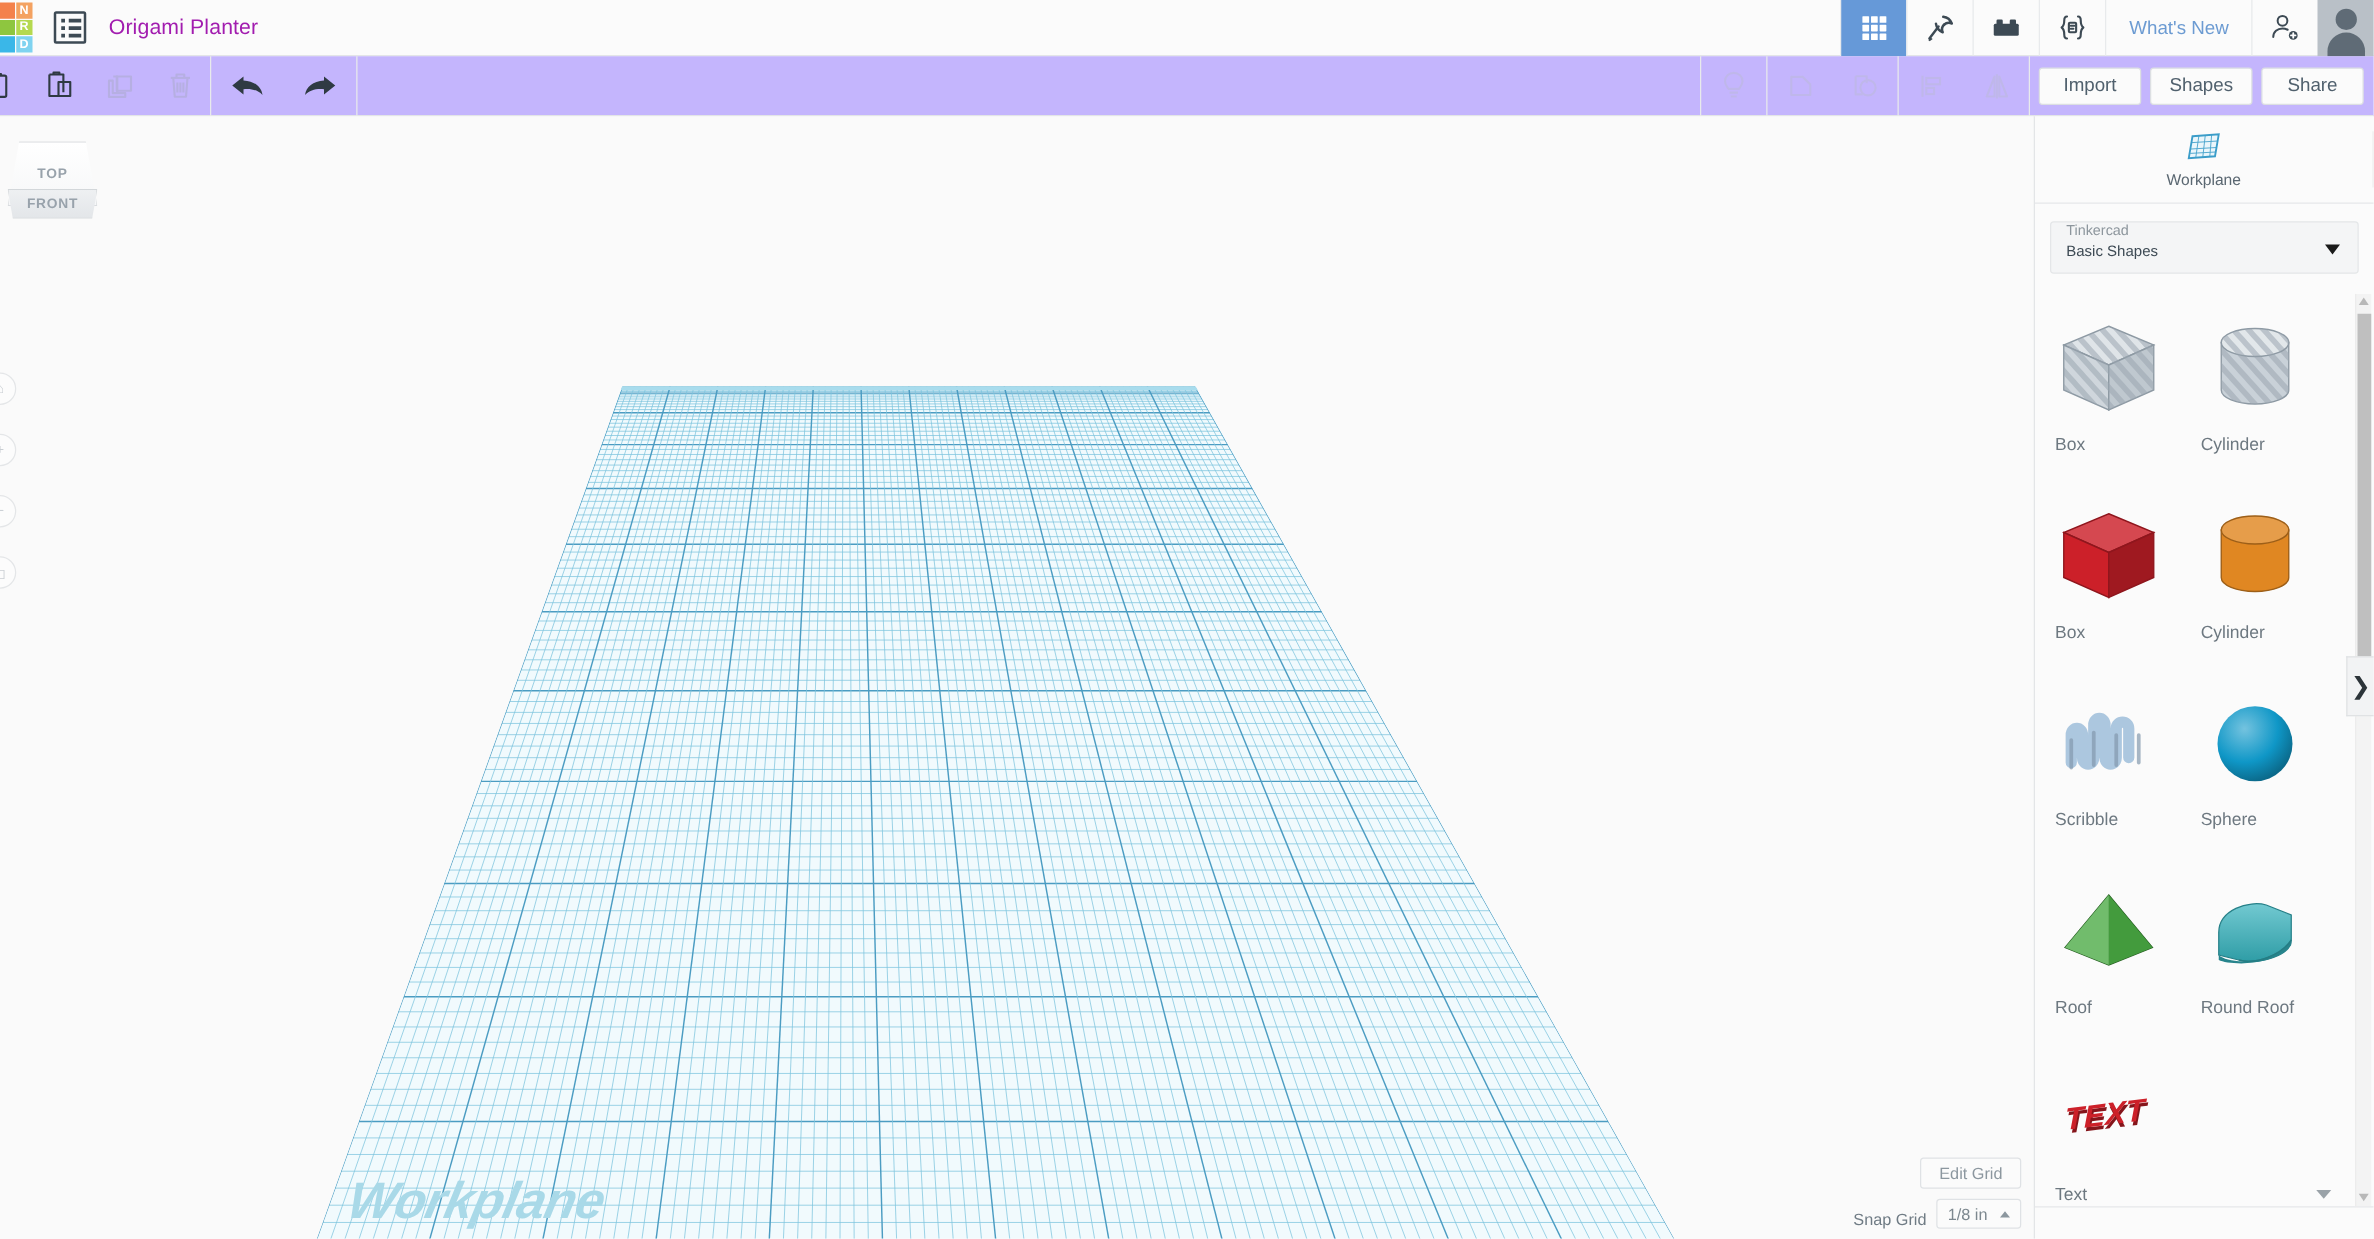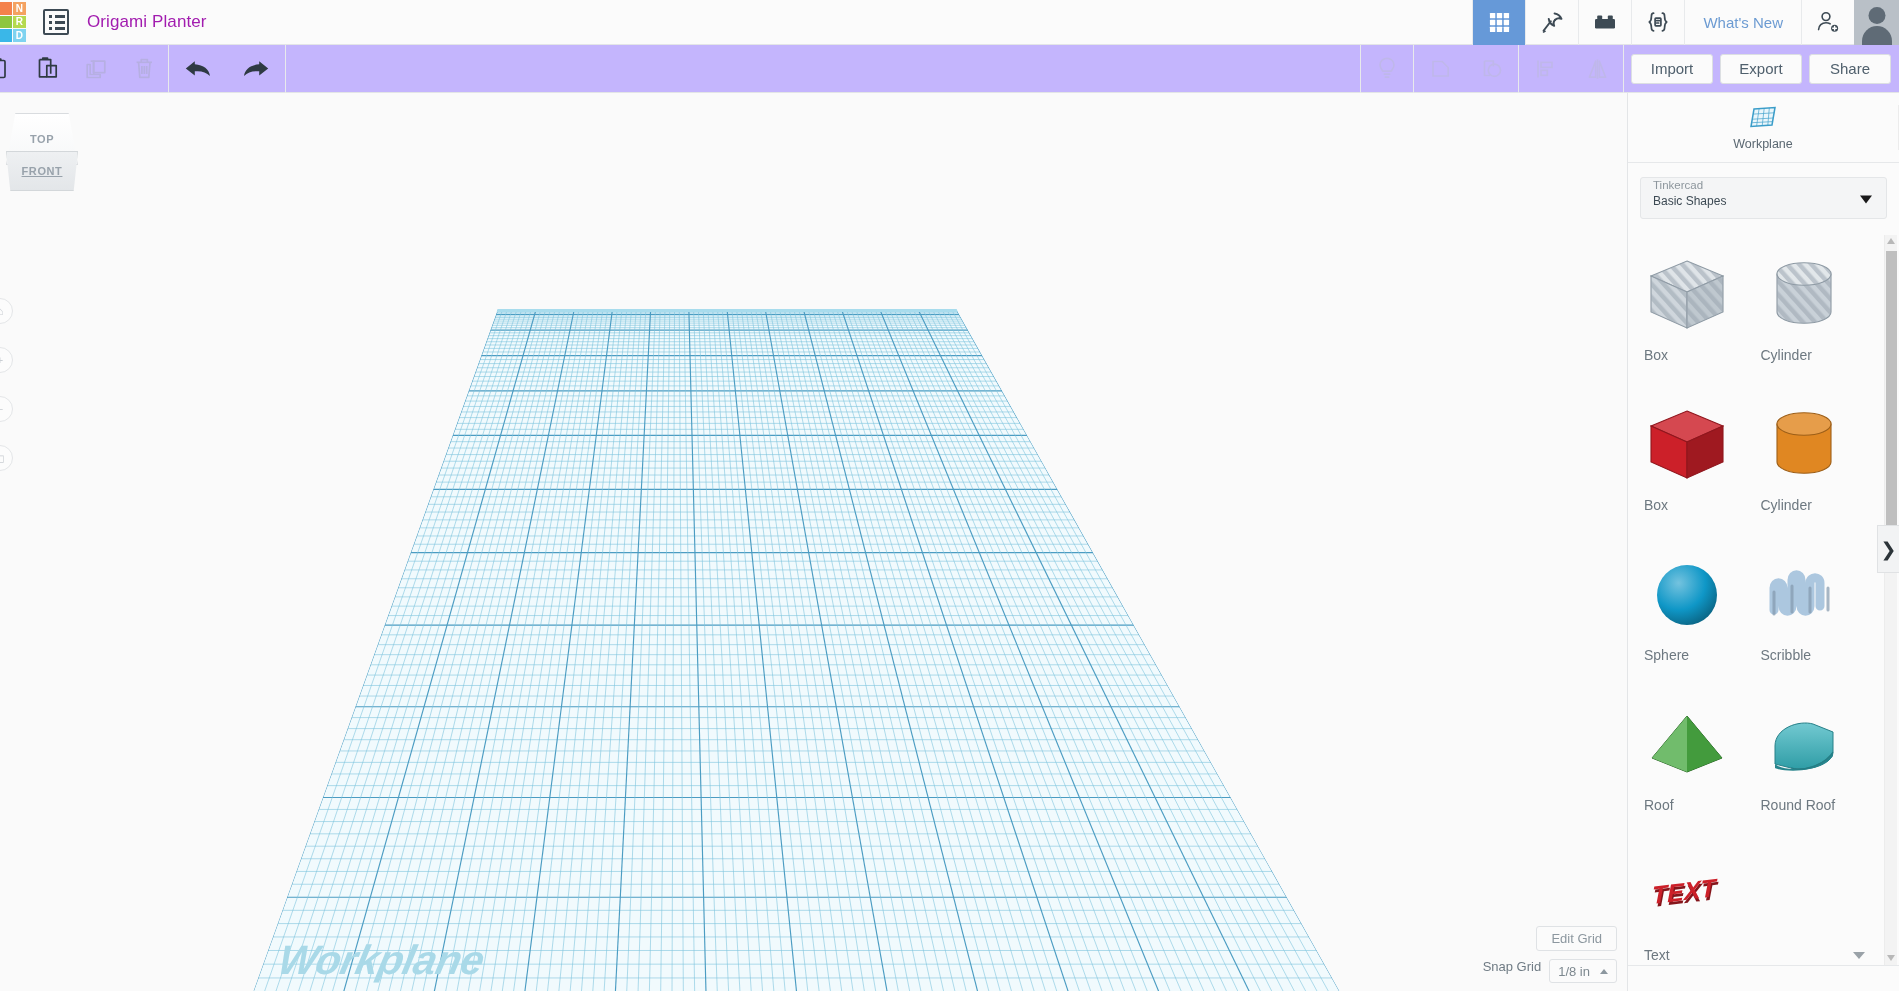--- a/index.html
+++ b/index.html
@@ -100,38 +100,38 @@
   .viewcube { position:absolute; left:6px; top:20px; width:72px; height:78px; }
   .vc-top {
     position:absolute; left:0; top:0; width:72px; height:52px;
     background:linear-gradient(#ffffff,#f6f7f8);
     border:1px solid #d9dcdf;
     clip-path: polygon(13% 0%, 87% 0%, 100% 100%, 0% 100%);
     display:flex; align-items:center; justify-content:center;
     font-size:11px; font-weight:bold; color:#98a2ab; letter-spacing:.6px;
   }
   .vc-front {
-    position:absolute; left:0; top:38px; width:72px; height:40px;
+    position:absolute; left:0; top:38px; width:72px; height:24px;
     background:linear-gradient(#eef0f2,#e3e6e9);
     border:1px solid #d3d7da;
     clip-path: polygon(0% 0%, 100% 0%, 94% 100%, 6% 100%);
     display:flex; align-items:center; justify-content:center;
-    font-size:11px; font-weight:bold; color:#98a2ab; letter-spacing:.6px;text-decoration:underline;
+    font-size:11px; font-weight:bold; color:#98a2ab; letter-spacing:.6px;
   }
   .nav-btns { position:absolute; left:-13px; top:205px; }
   .nav-btn { width:26px; height:26px; border:1px solid #e4e6e8; border-radius:50%;
     background:#fcfcfc; margin-bottom:23px; display:flex; align-items:center;
     justify-content:center; color:#c9ced3; font-size:11px; }
 
   
   .grid-ctrls { position:absolute; right:10px; bottom:8px; text-align:right; }
   .edit-grid { display:inline-flex; align-items:center; justify-content:center;
     height:25px; padding:0 14px; border:1px solid #dfe2e5; border-radius:3px;
     background:#fbfbfb; font-size:13px; color:#8c979f; cursor:pointer; }
-  .snap-row { display:flex; align-items:flex-start; justify-content:flex-end;
+  .snap-row { display:flex; align-items:flex-end; justify-content:flex-end;
     margin-top:8px; gap:8px; }
   .snap-label { font-size:13px; color:#6f7b84; }
   .snap-select { display:flex; align-items:center; gap:10px;
     height:24px; padding:0 8px; border:1px solid #dfe2e5; border-radius:3px;
     background:#fbfbfb; font-size:13px; color:#7d888f; cursor:pointer; }
   .caret-up { width:0;height:0;border-left:4px solid transparent;
     border-right:4px solid transparent;border-bottom:5px solid #8c979f; }
 
   
   .collapse-handle {
@@ -381,21 +381,21 @@
           <g fill="none" stroke="#b6bdc3" stroke-width="1.7" stroke-linejoin="round">
             <path d="M11.6 5.2v16H5.4z"></path>
             <path d="M15.4 5.2v16h6.2z"></path>
             <path d="M13.5 3.4v19.4"></path>
           </g>
         </svg>
       </div>
       <div class="t2-sep"></div>
 
       <div class="pill">Import</div>
-      <div class="pill">Export</div>
+      <div class="pill">Shapes</div>
       <div class="pill">Share</div>
     </div>
   </div>
 
   <div class="canvas">
 
     <div class="viewcube">
       <div class="vc-top">TOP</div>
       <div class="vc-front">FRONT</div>
     </div>
@@ -725,44 +725,44 @@
 
           <ellipse cx="43" cy="22" rx="27" ry="11.2" fill="#e69d4a" stroke="#9d5f18" stroke-width="1.1"></ellipse>
 
         </svg>
             </div>
             <div class="shape-name">Cylinder</div>
           </div>
           <div class="shape-cell">
             <div class="shape-art">
               <svg width="86" height="86" viewBox="0 0 86 86">
+          <g fill="none" stroke="#a8c4dd" stroke-width="9" stroke-linecap="round" stroke-linejoin="round" opacity="0.95">
+            <path d="M13 58V36c0-7 9-7 9 0v18c0 7 9 7 9 0V28c0-7 9-7 9 0v26c0 7 9 7 9 0V31c0-7 10-7 10 0v23"></path>
+          </g>
+          <g fill="none" stroke="#8399ac" stroke-width="3" stroke-linecap="round" opacity="0.7">
+            <path d="M13 62V40M31 60V34M49 60V36M67 58V36"></path>
+          </g>
+        </svg>
+            </div>
+            <div class="shape-name">Scribble</div>
+          </div>
+          <div class="shape-cell">
+            <div class="shape-art">
+              <svg width="86" height="86" viewBox="0 0 86 86">
           <defs>
                   <radialGradient id="sg5" cx="36%" cy="30%" r="72%">
             <stop offset="0%" stop-color="#74c3df"></stop>
             <stop offset="62%" stop-color="#0f97c7"></stop>
             <stop offset="100%" stop-color="#0b6a8b"></stop>
                   </radialGradient>
                 </defs>
           <circle cx="43" cy="43" r="30" fill="url(#sg5)"></circle>
         </svg>
             </div>
             <div class="shape-name">Sphere</div>
-          </div>
-          <div class="shape-cell">
-            <div class="shape-art">
-              <svg width="86" height="86" viewBox="0 0 86 86">
-          <g fill="none" stroke="#a8c4dd" stroke-width="9" stroke-linecap="round" stroke-linejoin="round" opacity="0.95">
-            <path d="M13 58V36c0-7 9-7 9 0v18c0 7 9 7 9 0V28c0-7 9-7 9 0v26c0 7 9 7 9 0V31c0-7 10-7 10 0v23"></path>
-          </g>
-          <g fill="none" stroke="#8399ac" stroke-width="3" stroke-linecap="round" opacity="0.7">
-            <path d="M13 62V40M31 60V34M49 60V36M67 58V36"></path>
-          </g>
-        </svg>
-            </div>
-            <div class="shape-name">Scribble</div>
           </div>
           <div class="shape-cell">
             <div class="shape-art">
               <svg width="86" height="86" viewBox="0 0 86 86">
           <polygon points="43,14 78,56 43,70 8,56" fill="#377f32" stroke="#2a6226" stroke-width="1"></polygon>
           <polygon points="43,14 78,56 43,70" fill="#439b3d"></polygon>
           <polygon points="43,14 8,56 43,70" fill="#71bc6c"></polygon>
         </svg>
             </div>
             <div class="shape-name">Roof</div>

